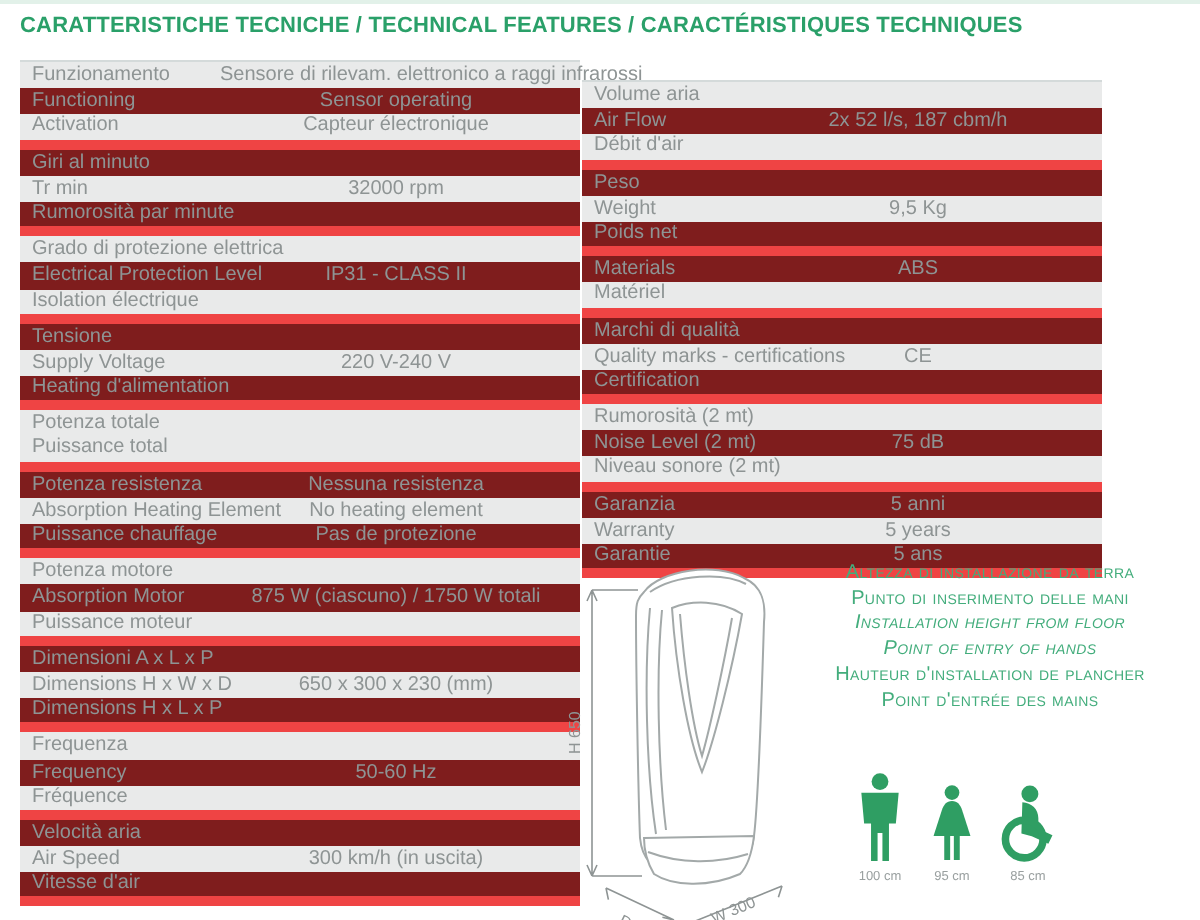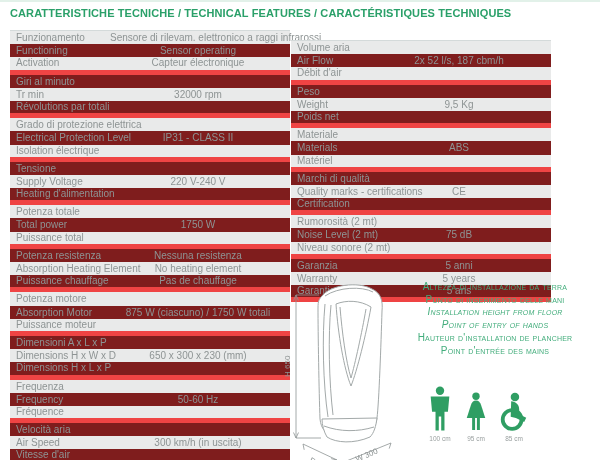--- a/index.html
+++ b/index.html
@@ -67,21 +67,21 @@
       </div>
       <div class="row even">
         <span class="lbl">Giri al minuto</span>
         <span class="val"></span>
       </div>
       <div class="row odd">
         <span class="lbl">Tr min</span>
         <span class="val">32000 rpm</span>
       </div>
       <div class="row even group-end">
-        <span class="lbl">Révolutions par totali</span>
+        <span class="lbl">Rumorosità par minute</span>
         <span class="val"></span>
       </div>
       <div class="row odd">
         <span class="lbl">Grado di protezione elettrica</span>
         <span class="val"></span>
       </div>
       <div class="row even">
         <span class="lbl">Electrical Protection Level</span>
         <span class="val">IP31 - CLASS II</span>
       </div>
@@ -98,39 +98,35 @@
         <span class="val">220 V-240 V</span>
       </div>
       <div class="row even group-end">
         <span class="lbl">Heating d'alimentation</span>
         <span class="val"></span>
       </div>
       <div class="row odd">
         <span class="lbl">Potenza totale</span>
         <span class="val"></span>
       </div>
-      <div class="row even">
-        <span class="lbl">Total power</span>
-        <span class="val">1750 W</span>
-      </div>
       <div class="row odd group-end">
         <span class="lbl">Puissance total</span>
         <span class="val"></span>
       </div>
       <div class="row even">
         <span class="lbl">Potenza resistenza</span>
         <span class="val">Nessuna resistenza</span>
       </div>
       <div class="row odd">
         <span class="lbl">Absorption Heating Element</span>
         <span class="val">No heating element</span>
       </div>
       <div class="row even group-end">
         <span class="lbl">Puissance chauffage</span>
-        <span class="val">Pas de chauffage</span>
+        <span class="val">Pas de protezione</span>
       </div>
       <div class="row odd">
         <span class="lbl">Potenza motore</span>
         <span class="val"></span>
       </div>
       <div class="row even">
         <span class="lbl">Absorption Motor</span>
         <span class="val">875 W (ciascuno) / 1750 W totali</span>
       </div>
       <div class="row odd group-end">
@@ -190,24 +186,20 @@
       <div class="row even">
         <span class="lbl">Peso</span>
         <span class="val"></span>
       </div>
       <div class="row odd">
         <span class="lbl">Weight</span>
         <span class="val">9,5 Kg</span>
       </div>
       <div class="row even group-end">
         <span class="lbl">Poids net</span>
-        <span class="val"></span>
-      </div>
-      <div class="row odd">
-        <span class="lbl">Materiale</span>
         <span class="val"></span>
       </div>
       <div class="row even">
         <span class="lbl">Materials</span>
         <span class="val">ABS</span>
       </div>
       <div class="row odd group-end">
         <span class="lbl">Matériel</span>
         <span class="val"></span>
       </div>

